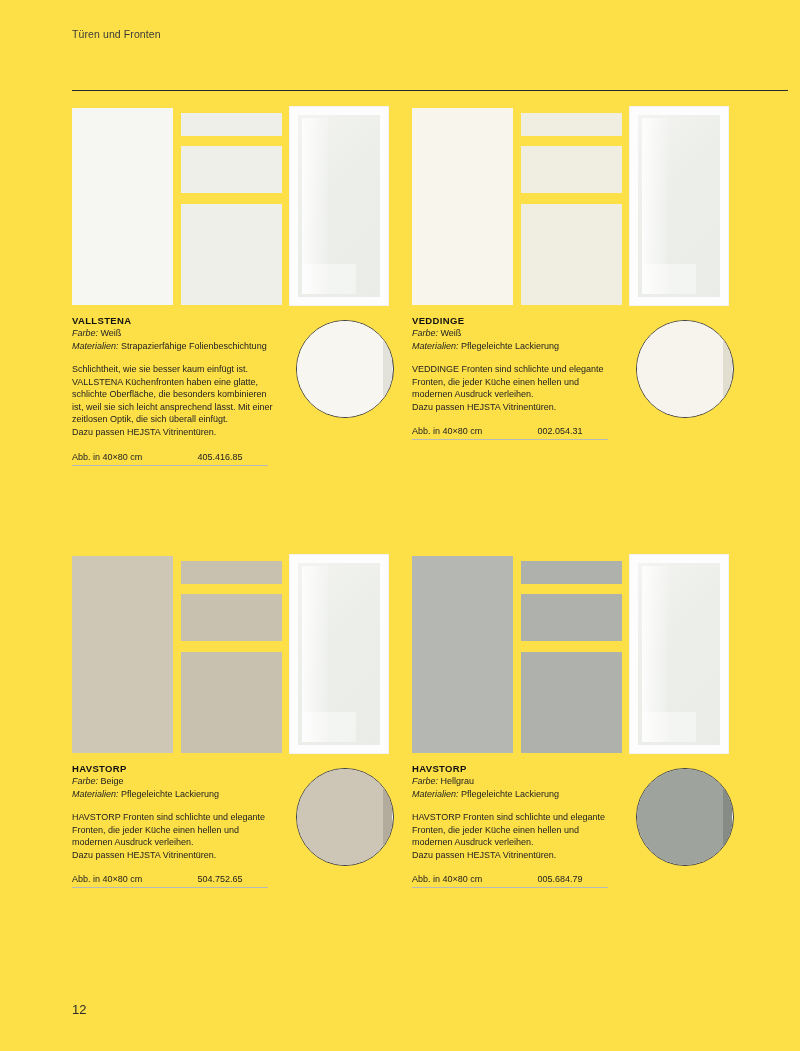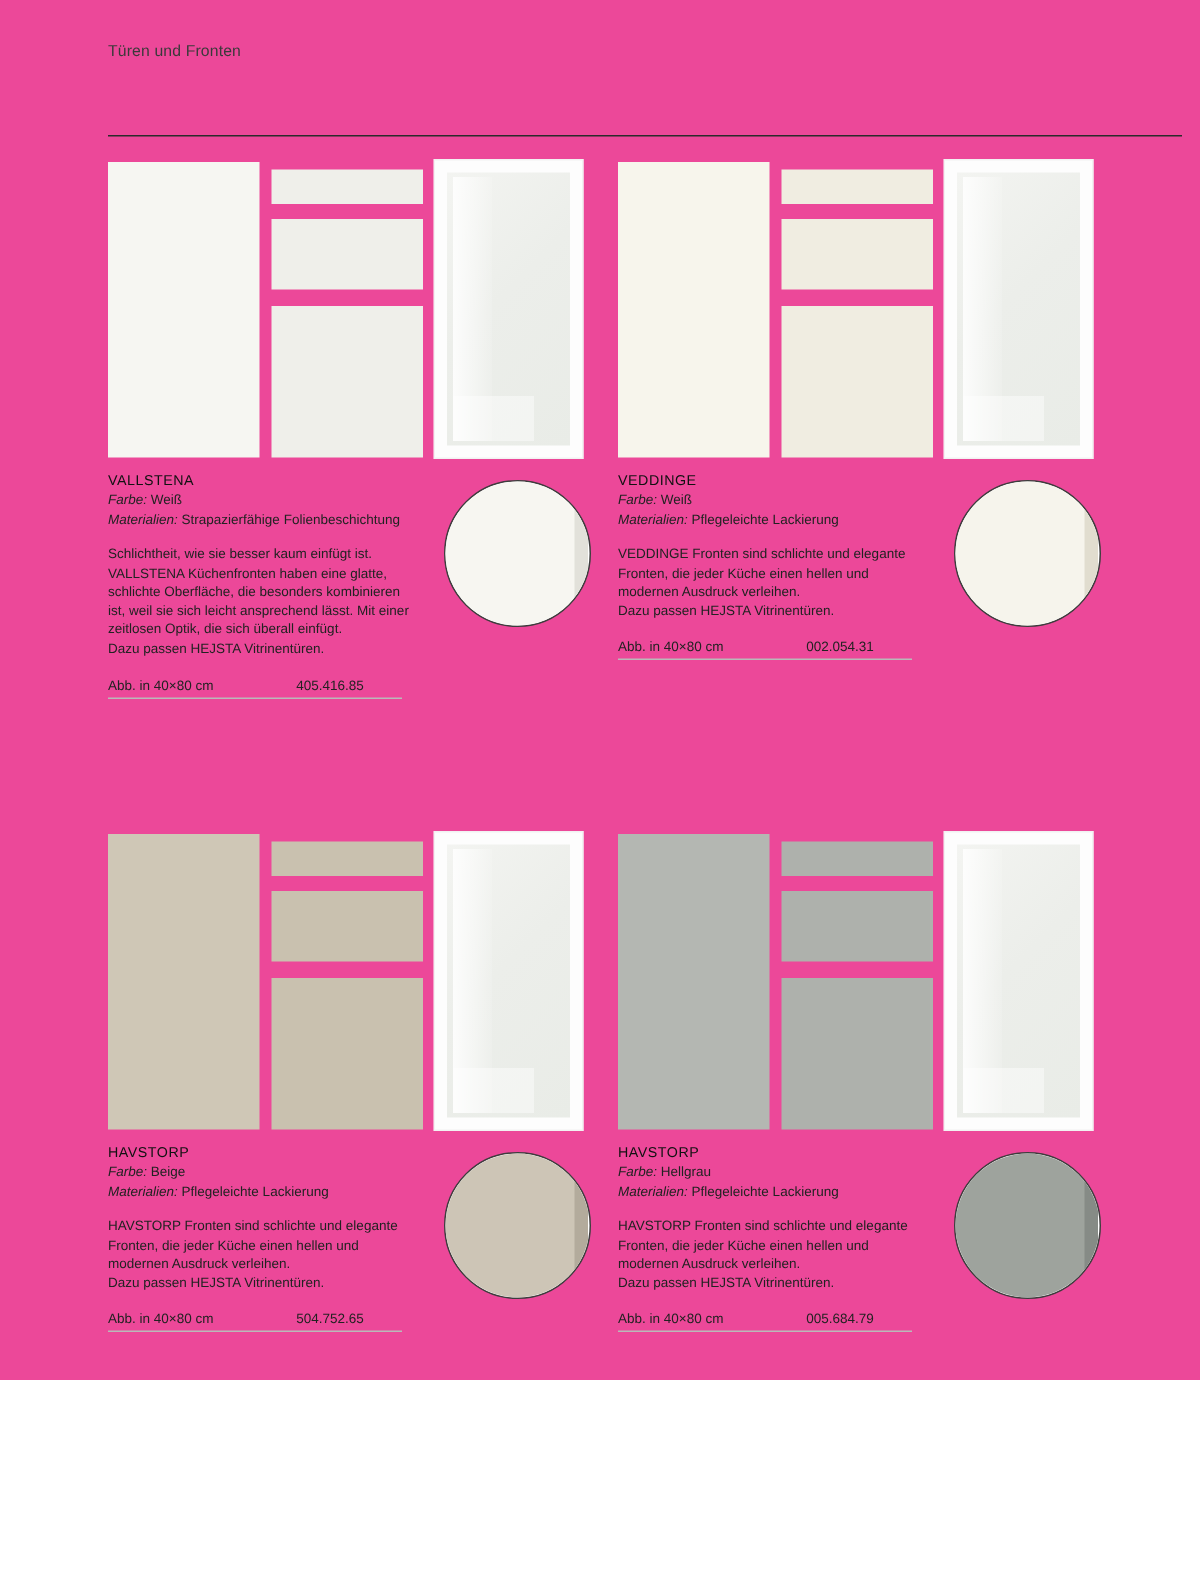--- a/index.html
+++ b/index.html
@@ -7,22 +7,22 @@
     padding: 0;
     background: #ffffff;
   }
   body {
     font-family: "Liberation Sans", sans-serif;
     color: #1a1a1a;
   }
   .page {
     position: relative;
     width: 800px;
-    height: 920px;
-    background: #ec4899;
+    height: 1051px;
+    background: #fde047;
     overflow: hidden;
   }
 
   
   .breadcrumb {
     position: absolute;
     left: 72px;
     top: 28px;
     font-size: 10.5px;
     color: #3a3a3a;
@@ -120,21 +120,21 @@
   }
 
   
   .info {
     position: relative;
     margin-top: 8px;
     width: 330px;
   }
   .name {
     font-size: 9.5px;
-    font-weight: normal;
+    font-weight: bold;
     letter-spacing: .35px;
     color: #111111;
     line-height: 13px;
   }
   .spec {
     font-size: 9px;
     color: #222222;
     line-height: 12.5px;
     white-space: nowrap;
   }

